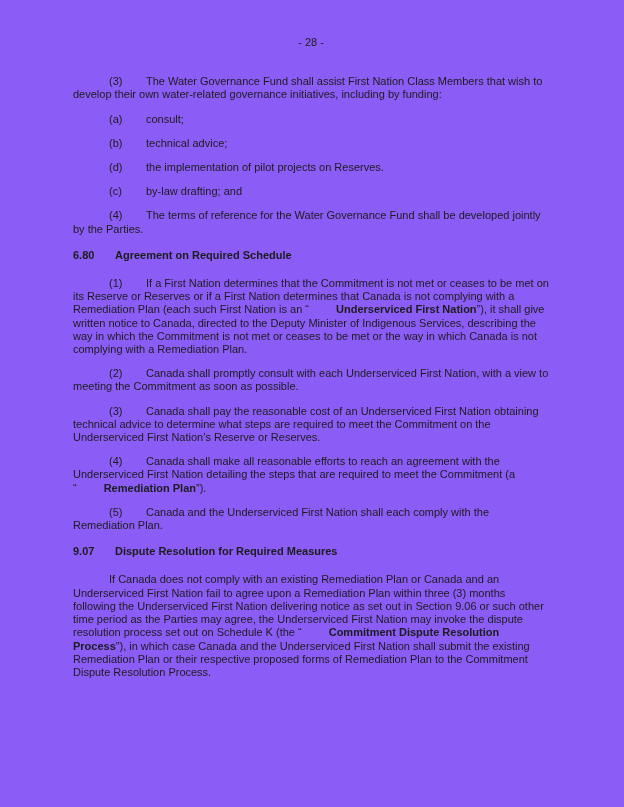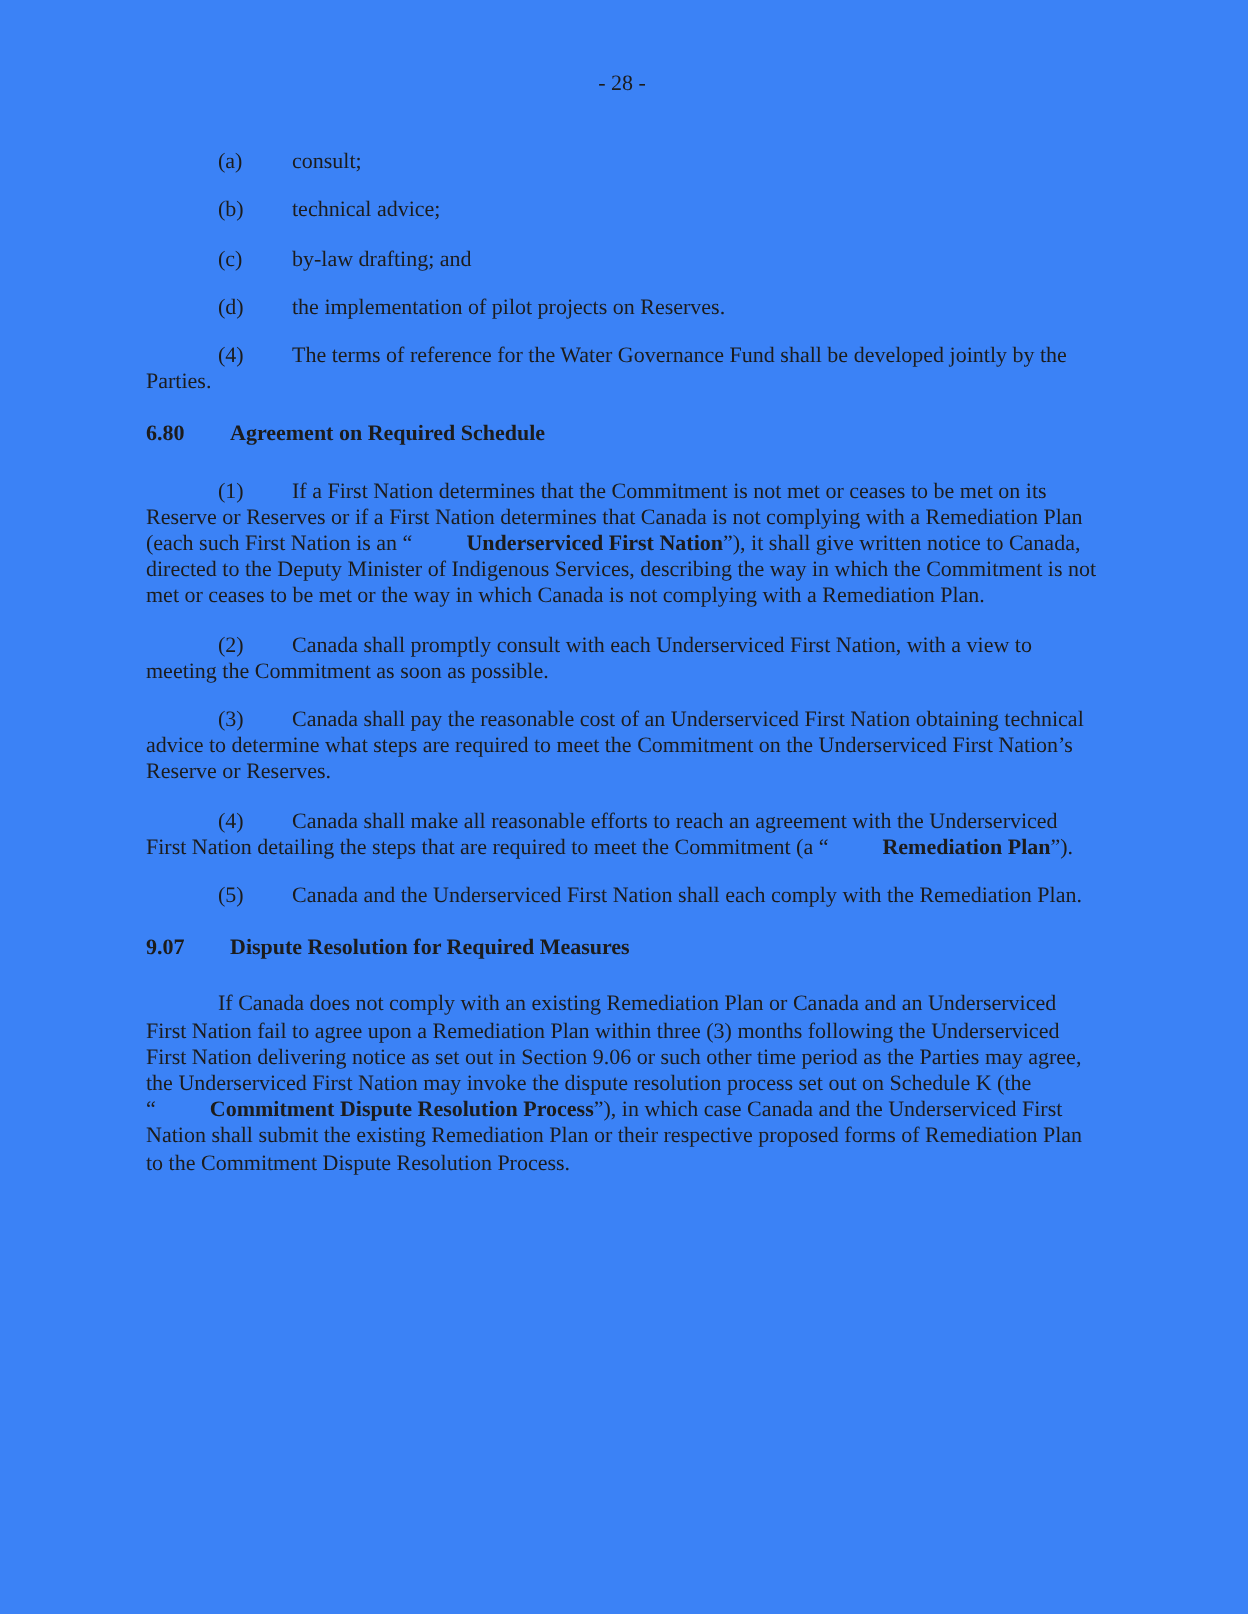--- a/index.html
+++ b/index.html
@@ -1,23 +1,23 @@
 <!DOCTYPE html>
 <html><head>
 <meta charset="utf-8">
 <style>
   * { box-sizing: border-box; }
   html, body { margin: 0; padding: 0; background: #ffffff; }
   .page {
     position: relative;
     width: 624px;
     height: 807px;
-    background: #3b82f6;
+    background: #8b5cf6;
     color: #1c1c1c;
-    font-family: Liberation Serif, serif;
+    font-family: Liberation Sans, sans-serif;
     font-size: 11px;
     line-height: 13.2px;
     padding: 36px 75px 0 73px;
     overflow: hidden;
   }
   .page-number {
     text-align: center;
     margin: 0 0 26px 0;
   }
   p { margin: 0; }
@@ -45,28 +45,29 @@
   }
   b { font-weight: bold; margin-left: 27px; }
 </style>
 </head>
 <body>
 
 <div class="page">
 
   <div class="page-number">- 28 -</div>
 
+  <p class="para"><span class="num">(3)</span><span>The Water Governance Fund shall assist First Nation Class Members that wish to develop their own water-related governance initiatives, including by funding:</span></p>
 
   <p class="list-item"><span class="num">(a)</span><span>consult;</span></p>
 
   <p class="list-item"><span class="num">(b)</span><span>technical advice;</span></p>
 
+  <p class="list-item"><span class="num">(d)</span><span>the implementation of pilot projects on Reserves.</span></p>
+
   <p class="list-item"><span class="num">(c)</span><span>by-law drafting; and</span></p>
-
-  <p class="list-item"><span class="num">(d)</span><span>the implementation of pilot projects on Reserves.</span></p>
 
   <p class="para"><span class="num">(4)</span><span>The terms of reference for the Water Governance Fund shall be developed jointly by the Parties.</span></p>
 
   <p class="heading"><span class="hnum">6.80</span><span>Agreement on Required Schedule</span></p>
 
   <p class="para"><span class="num">(1)</span><span>If a First Nation determines that the Commitment is not met or ceases to be met on its Reserve or Reserves or if a First Nation determines that Canada is not complying with a Remediation Plan (each such First Nation is an “</span><b>Underserviced First Nation</b><span>”), it shall give written notice to Canada, directed to the Deputy Minister of Indigenous Services, describing the way in which the Commitment is not met or ceases to be met or the way in which Canada is not complying with a Remediation Plan.</span></p>
 
   <p class="para"><span class="num">(2)</span><span>Canada shall promptly consult with each Underserviced First Nation, with a view to meeting the Commitment as soon as possible.</span></p>
 
   <p class="para"><span class="num">(3)</span><span>Canada shall pay the reasonable cost of an Underserviced First Nation obtaining technical advice to determine what steps are required to meet the Commitment on the Underserviced First Nation’s Reserve or Reserves.</span></p>

